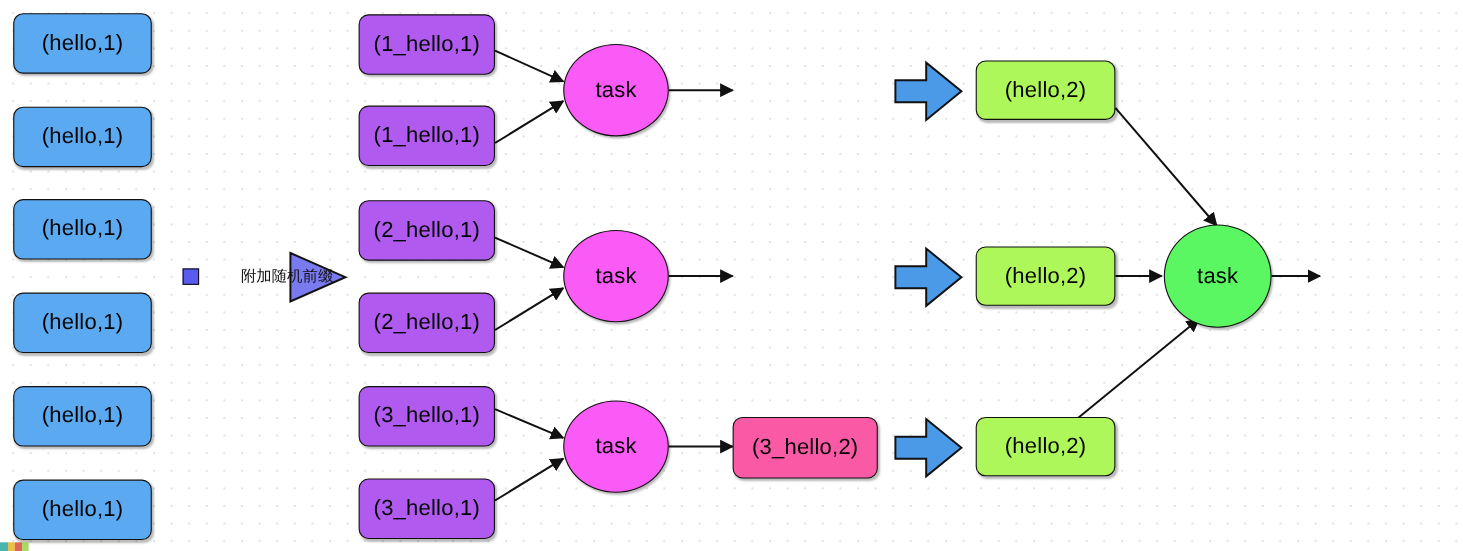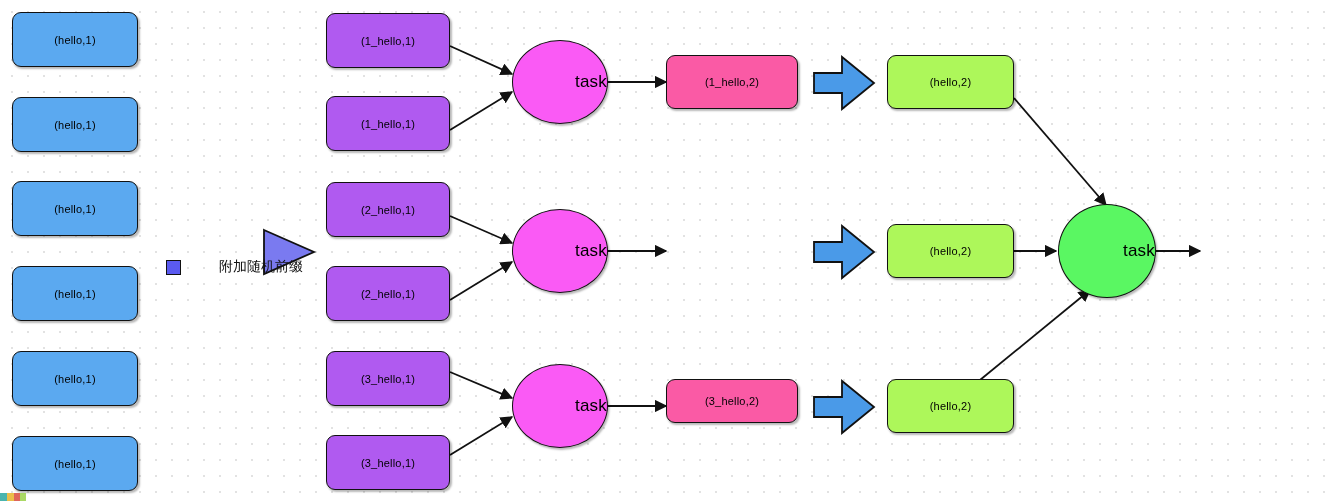--- a/index.html
+++ b/index.html
@@ -13,27 +13,27 @@
     background-image:radial-gradient(circle, #e2e2e2 1px, rgba(0,0,0,0) 1.2px);
     background-size:16px 16px;
     background-position:4px 4px;
   }
   .node{
     position:absolute;
     box-sizing:border-box;
     display:flex;align-items:center;justify-content:center;
     border:1.6px solid #111111;
     color:#000000;
-    font-size:11px;
+    font-size:20px;
     letter-spacing:0.2px;
     white-space:nowrap;
     box-shadow:1.5px 2px 2px rgba(0,0,0,0.28);
   }
   .rect{border-radius:9px;}
-  .circle{border-radius:50%;font-size:17px;justify-content:flex-end;}
+  .circle{border-radius:50%;font-size:20px;}
   svg.edges{position:absolute;left:0;top:0;width:1330px;height:501px;overflow:visible;pointer-events:none;}
   .legend{
     position:absolute;display:flex;align-items:center;gap:3px;
   }
   .legend-swatch{
     width:15px;height:15px;border:1.4px solid #111;background:#5a5af0;
     box-sizing:border-box;
   }
   .legend-text{
     font-size:14px;color:#111;
@@ -105,21 +105,21 @@
   <div class="node rect" style="left:12px;top:266px;width:126px;height:55px;background:#5ba9f0;">
     <span>(hello,1)</span>
   </div>
   <div class="node rect" style="left:12px;top:351px;width:126px;height:55px;background:#5ba9f0;">
     <span>(hello,1)</span>
   </div>
   <div class="node rect" style="left:12px;top:436px;width:126px;height:55px;background:#5ba9f0;">
     <span>(hello,1)</span>
   </div>
 
-  <div class="legend" style="left:166px;top:258px;gap:38px;">
+  <div class="legend" style="left:166px;top:242px;gap:38px;">
     <span class="legend-swatch"></span>
     <span class="legend-text">附加随机前缀</span>
   </div>
 
   <div class="node rect" style="left:326px;top:13px;width:124px;height:55px;background:#b05af0;">
     <span>(1_hello,1)</span>
   </div>
   <div class="node rect" style="left:326px;top:96px;width:124px;height:55px;background:#b05af0;">
     <span>(1_hello,1)</span>
   </div>
@@ -139,24 +139,21 @@
   <div class="node circle" style="left:512px;top:40px;width:96px;height:84px;background:#fa5af5;">
     <span>task</span>
   </div>
   <div class="node circle" style="left:512px;top:209px;width:96px;height:84px;background:#fa5af5;">
     <span>task</span>
   </div>
   <div class="node circle" style="left:512px;top:364px;width:96px;height:84px;background:#fa5af5;">
     <span>task</span>
   </div>
 
-  <div class="node rect" style="left:666px;top:55px;width:132px;height:54px;background:#fa5aa5;">
-    <span>(1_hello,2)</span>
-  </div>
-  <div class="node rect" style="left:666px;top:379px;width:132px;height:44px;background:#fa5aa5;justify-content:center;">
+  <div class="node rect" style="left:666px;top:379px;width:132px;height:56px;background:#fa5aa5;justify-content:center;">
     <span>(3_hello,2)</span>
   </div>
 
   <div class="node rect" style="left:887px;top:55px;width:127px;height:54px;background:#adf75a;">
     <span>(hello,2)</span>
   </div>
   <div class="node rect" style="left:887px;top:224px;width:127px;height:54px;background:#adf75a;">
     <span>(hello,2)</span>
   </div>
   <div class="node rect" style="left:887px;top:379px;width:127px;height:54px;background:#adf75a;">

